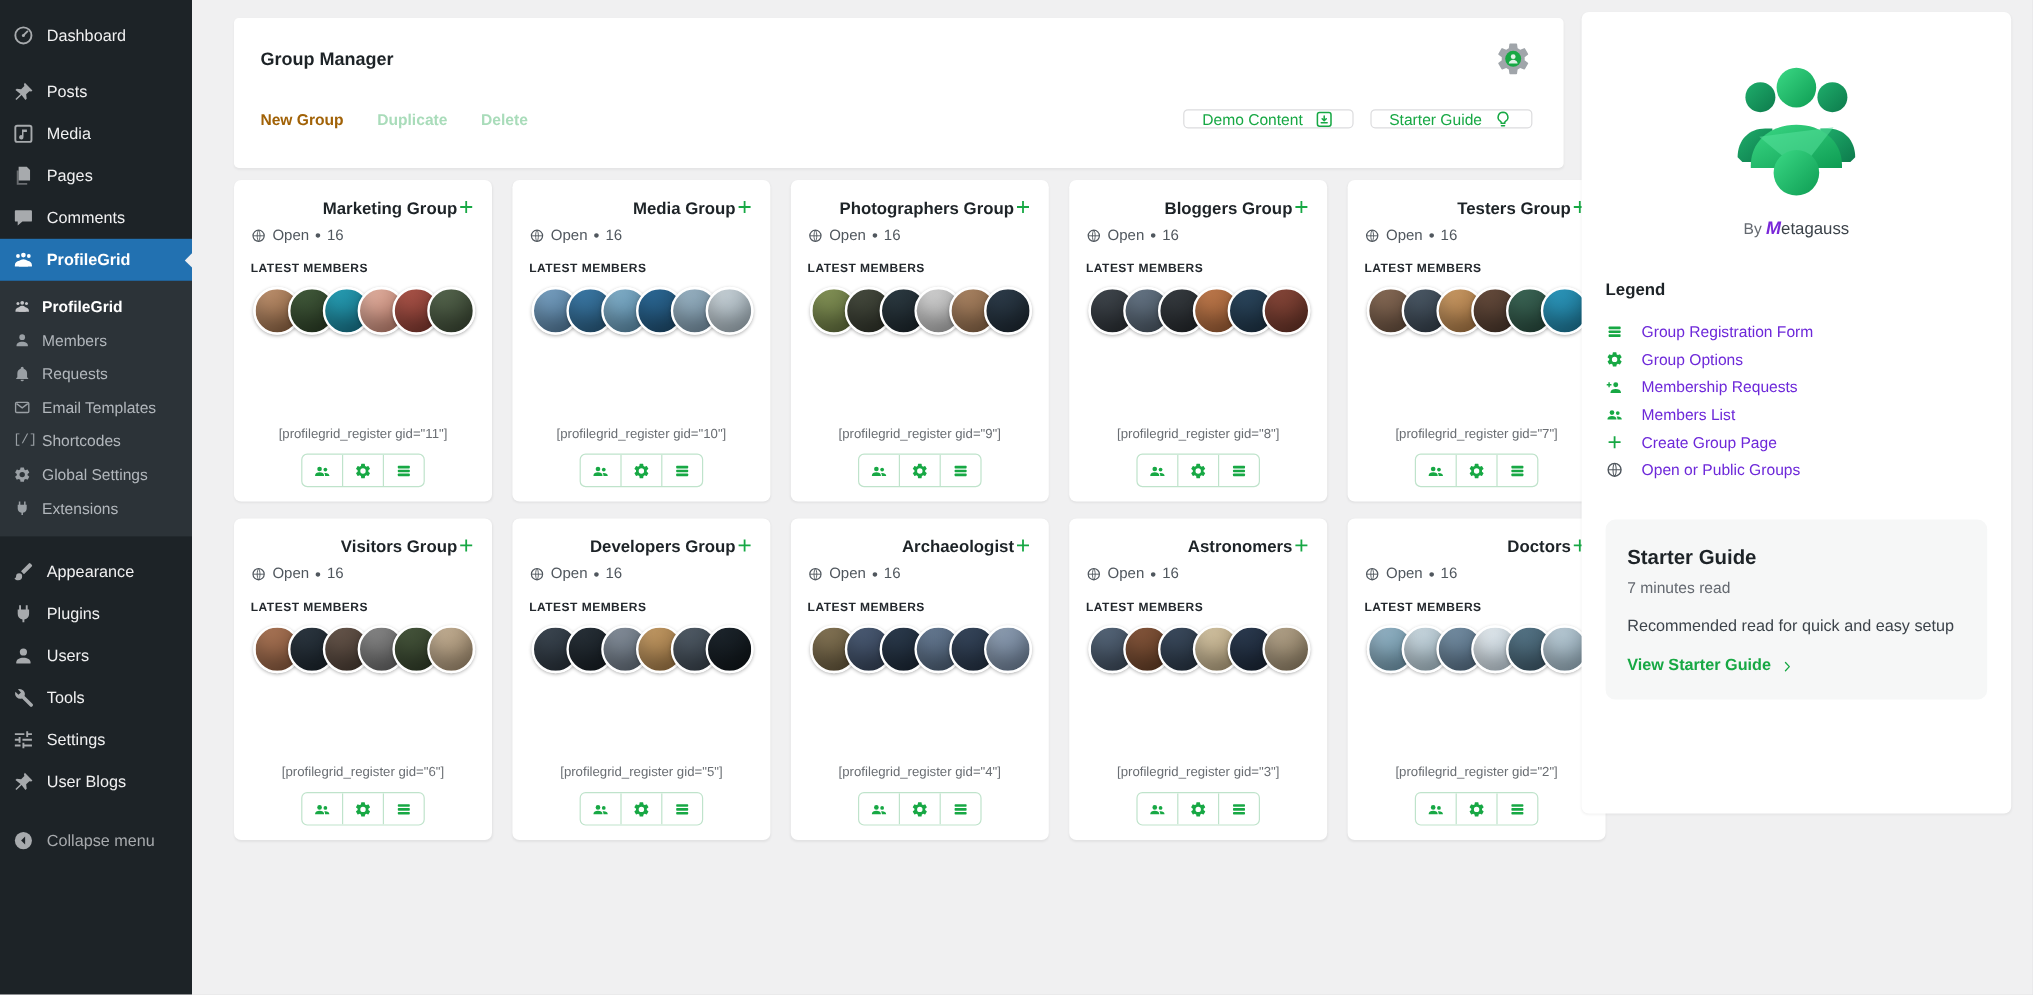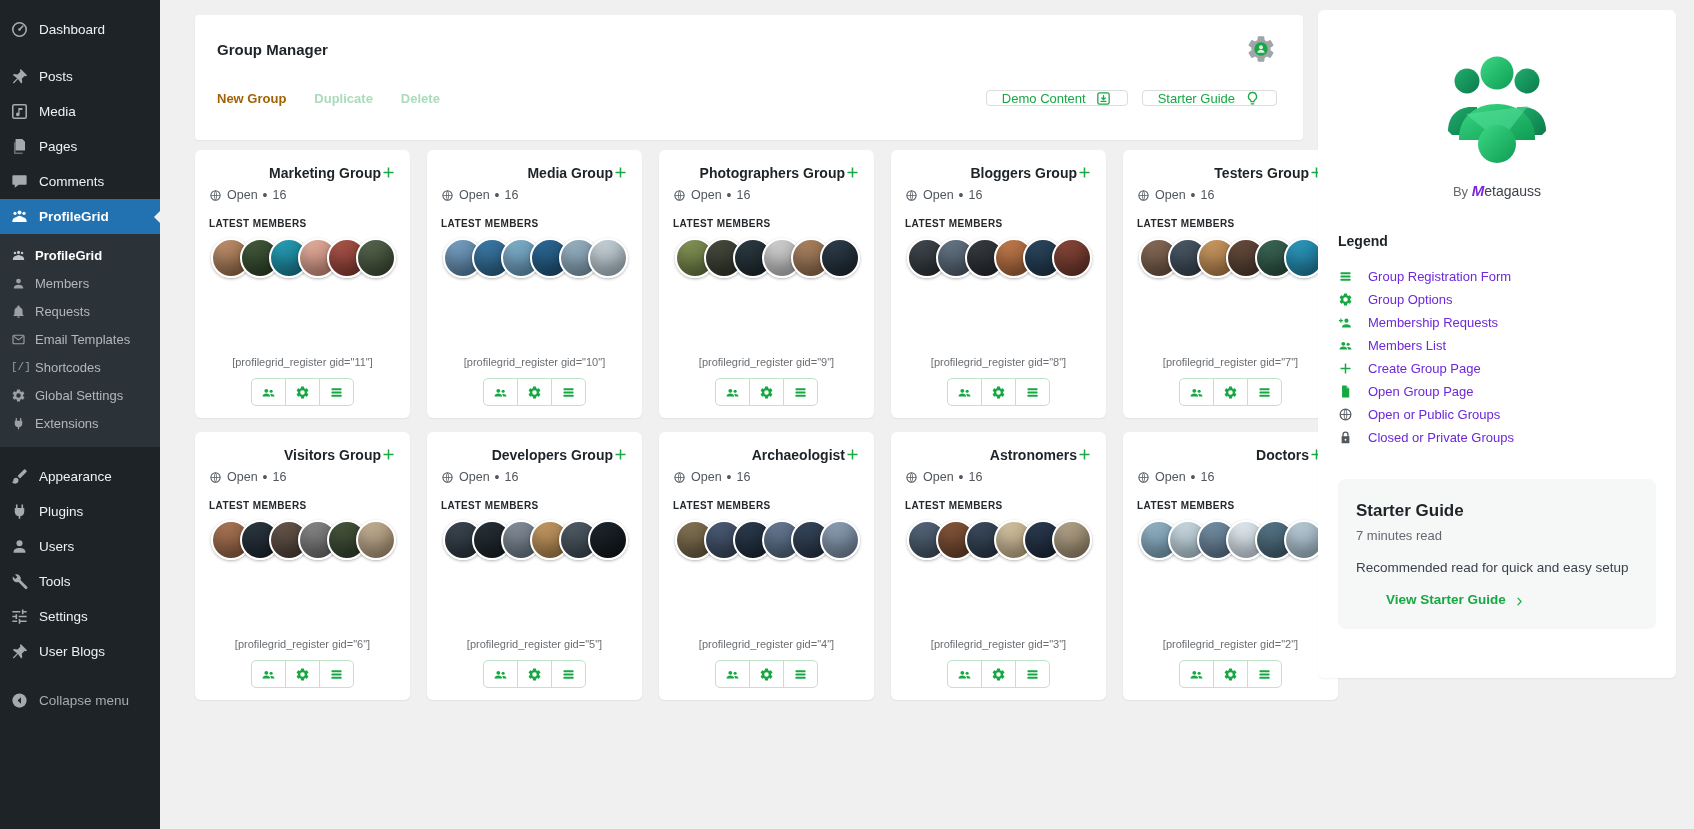--- a/index.html
+++ b/index.html
@@ -65,21 +65,21 @@
   .brand-i{font-weight:800;font-style:italic;font-size:15px;}
   .brand-r{color:#3c434a;font-weight:500;font-size:14px;}
   .legend-title{font-size:14px;font-weight:700;color:#1d2327;margin:34px 0 16px;}
   .legend{list-style:none;margin:0;padding:0;}
   .legend li{display:flex;align-items:center;gap:15px;padding:4px 0;font-size:13px;color:#6d28d9;}
   .legend li svg{width:15px;height:15px;flex-shrink:0;}
   .starter-box{background:#f6f7f7;border-radius:8px;margin-top:30px;padding:22px 18px 22px;}
   .sb-title{font-size:17px;font-weight:700;color:#1d2327;margin:0;}
   .sb-read{font-size:13px;color:#646970;margin-top:7px;}
   .sb-desc{font-size:13.5px;color:#3c434a;margin-top:17px;}
-  .sb-link{display:flex;align-items:flex-end;gap:8px;font-size:13.5px;font-weight:600;margin-top:17px;cursor:pointer;text-decoration:none;margin-left:30px;}
+  .sb-link{display:flex;align-items:flex-end;gap:8px;font-size:13.5px;font-weight:600;margin-top:17px;cursor:pointer;text-decoration:none;}
   .sb-link svg{width:11px;height:11px;}
 </style>
 </head>
 <body>
 
 <div class="page">
   <aside class="sidebar" id="sidebar">
       <div class="s-item">
         <svg viewBox="0 0 24 24">
           <circle cx="12" cy="12" r="8.5" fill="none" stroke="currentColor" stroke-width="2"></circle>
@@ -856,45 +856,27 @@
           </li>
           <li>
             <span style="color:#17a844;display:flex">
               <svg viewBox="0 0 24 24">
                 <path fill="currentColor" d="M10.8 4h2.4v6.8H20v2.4h-6.8V20h-2.4v-6.8H4v-2.4h6.8z"></path>
               </svg>
             </span>
             <span>Create Group Page</span>
           </li>
           <li>
-            <span style="color:#17a844;display:flex">
-              <svg viewBox="0 0 24 24">
-                <path fill="currentColor" d="M6.5 2.5h7L18 7v14.5H6.5z"></path>
-                <path fill="#ffffff" opacity=".45" d="M13.5 2.5L18 7h-4.5z"></path>
-              </svg>
-            </span>
-            <span>Open Group Page</span>
-          </li>
-          <li>
             <span style="color:#50575e;display:flex">
               <svg viewBox="0 0 24 24">
                 <circle cx="12" cy="12" r="8.6" fill="none" stroke="currentColor" stroke-width="1.9"></circle>
                 <path d="M3.5 12h17M12 3.5c2.8 2.3 2.8 14.7 0 17M12 3.5c-2.8 2.3-2.8 14.7 0 17" fill="none" stroke="currentColor" stroke-width="1.4"></path>
               </svg>
             </span>
             <span>Open or Public Groups</span>
-          </li>
-          <li>
-            <span style="color:#50575e;display:flex">
-              <svg viewBox="0 0 24 24">
-                <path fill="currentColor" d="M17 10V7.5a5 5 0 0 0-10 0V10H5.8v11h12.4V10zM9 10V7.5a3 3 0 0 1 6 0V10z"></path>
-                <circle cx="12" cy="15.5" r="1.5" fill="#ffffff"></circle>
-              </svg>
-            </span>
-            <span>Closed or Private Groups</span>
           </li>
         </ul>
       <div class="starter-box">
         <h2 class="sb-title">Starter Guide</h2>
         <div class="sb-read">7 minutes read</div>
         <div class="sb-desc">Recommended read for quick and easy setup</div>
         <a class="sb-link" id="sb-link" style="color: rgb(23, 168, 68);">
           <span>View Starter Guide</span>
         <svg viewBox="0 0 24 24">
               <path d="M8.5 4.5l7 7.5-7 7.5" fill="none" stroke="currentColor" stroke-width="2.4" stroke-linecap="round" stroke-linejoin="round"></path>

